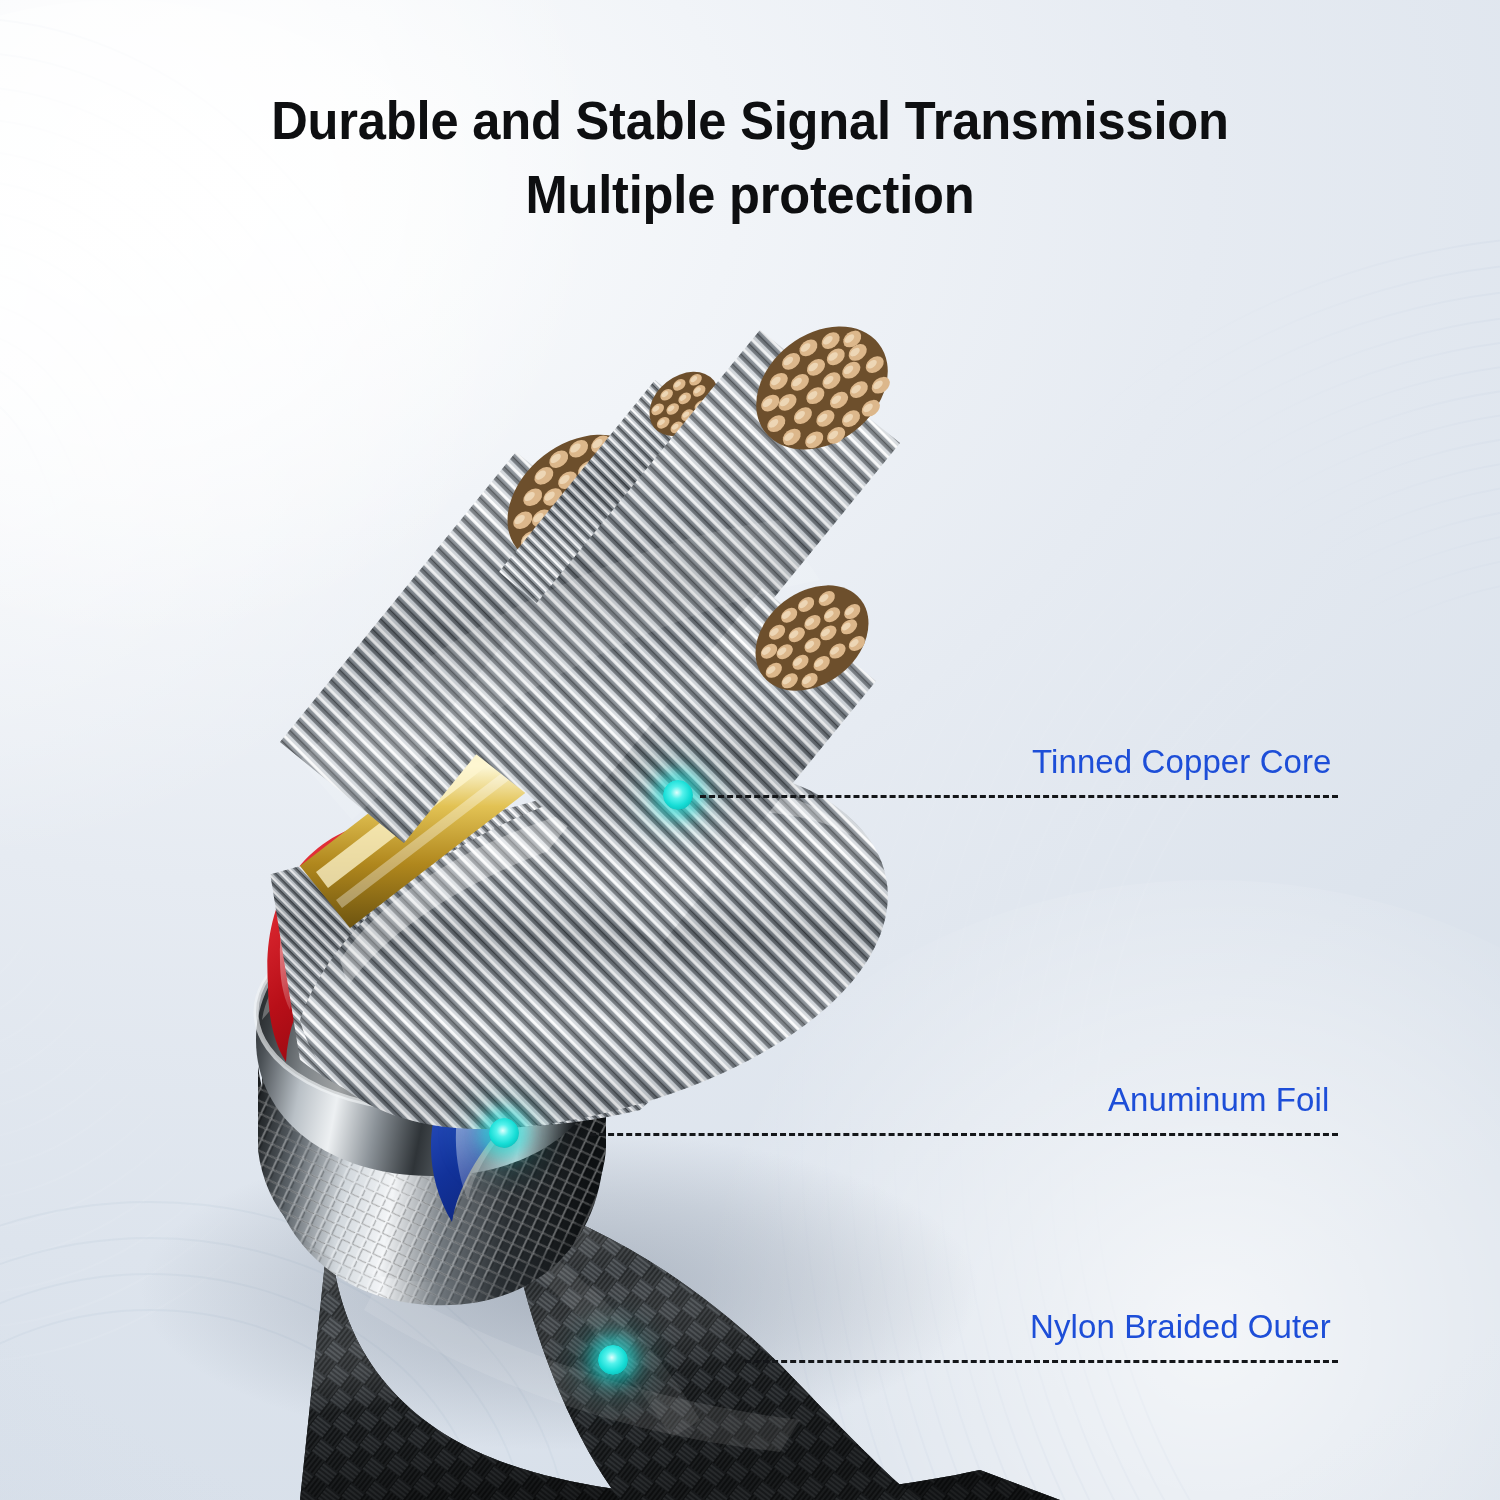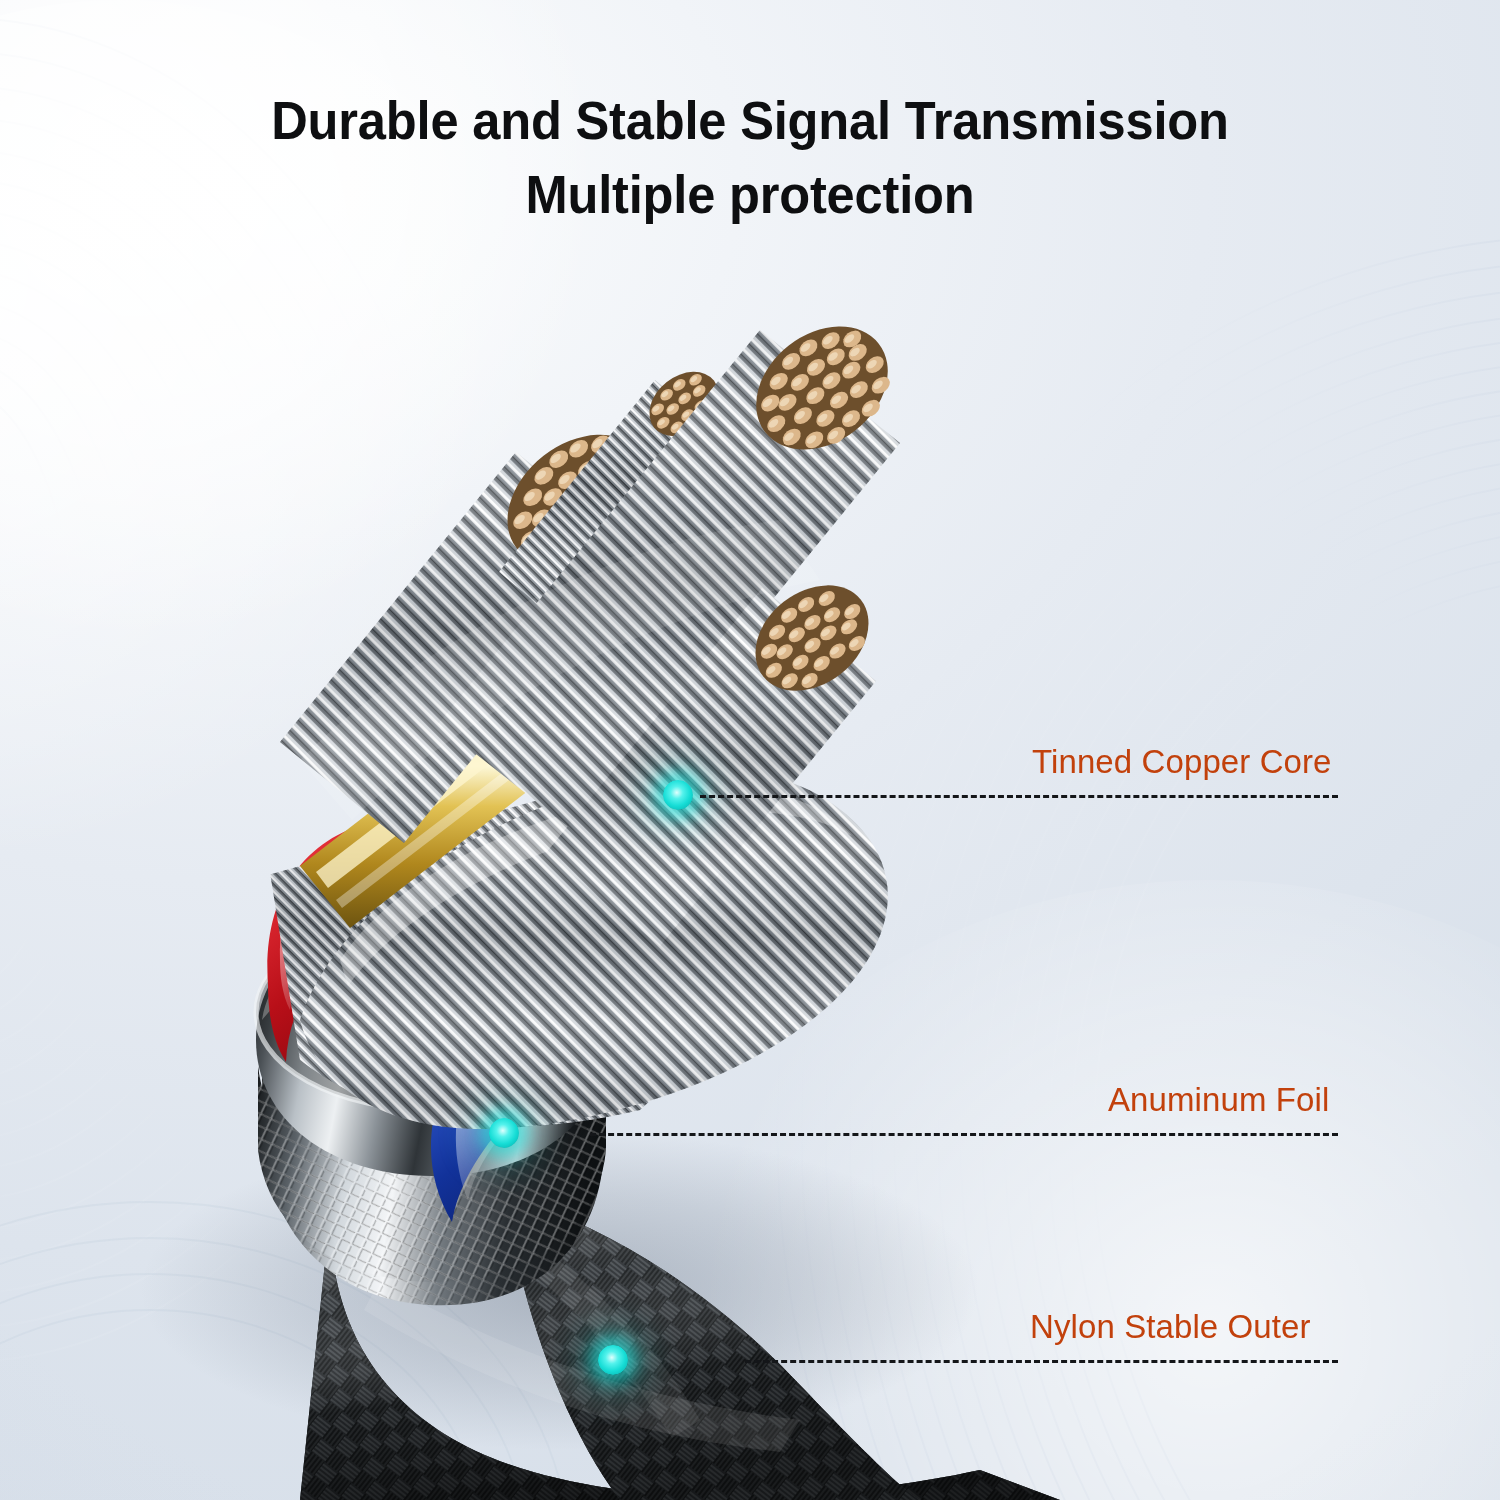--- a/index.html
+++ b/index.html
@@ -36,21 +36,21 @@
 
   
   .art{position:absolute;left:0;top:0;width:1500px;height:1500px;z-index:20;}
 
   
   .callout{position:absolute;z-index:60;}
   .dot{position:absolute;width:30px;height:30px;border-radius:50%;
     background:radial-gradient(circle at 46% 42%, #dffffd 0%, #54f2ec 26%, #16ddd6 56%, #0bbdb9 82%, rgba(9,170,168,0) 100%);
     box-shadow:0 0 14px 9px rgba(32,226,218,.55), 0 0 34px 18px rgba(32,226,218,.26);}
   .dash{position:absolute;height:0;border-top:3px dashed #141619;}
-  .cap{position:absolute;color:#c2410c;font-size:33px;line-height:1;white-space:nowrap;
+  .cap{position:absolute;color:#1d4ed8;font-size:33px;line-height:1;white-space:nowrap;
     font-family:"Liberation Sans","DejaVu Sans",sans-serif;font-weight:400;letter-spacing:.1px;}
 </style>
 </head>
 <body>
 
 <div class="stage">
 
   <div class="bg-base"></div>
 
   <svg class="bg-svg" viewBox="0 0 1500 1500" preserveAspectRatio="none" aria-hidden="true">
@@ -691,16 +691,16 @@
 
   <div class="callout">
     <span class="dot" style="left:489px;top:1118px;"></span>
     <span class="dash" style="left:590px;top:1133px;width:748px;"></span>
     <span class="cap" style="left:1100px;top:1083px;margin-left:8px;">Anuminum Foil</span>
   </div>
 
   <div class="callout">
     <span class="dot" style="left:598px;top:1345px;"></span>
     <span class="dash" style="left:745px;top:1360px;width:593px;"></span>
-    <span class="cap" style="left:1030px;top:1310px;">Nylon Stable Outer</span>
+    <span class="cap" style="left:1030px;top:1310px;">Nylon Braided Outer</span>
   </div>
 
 </div>
 
 </body></html>

